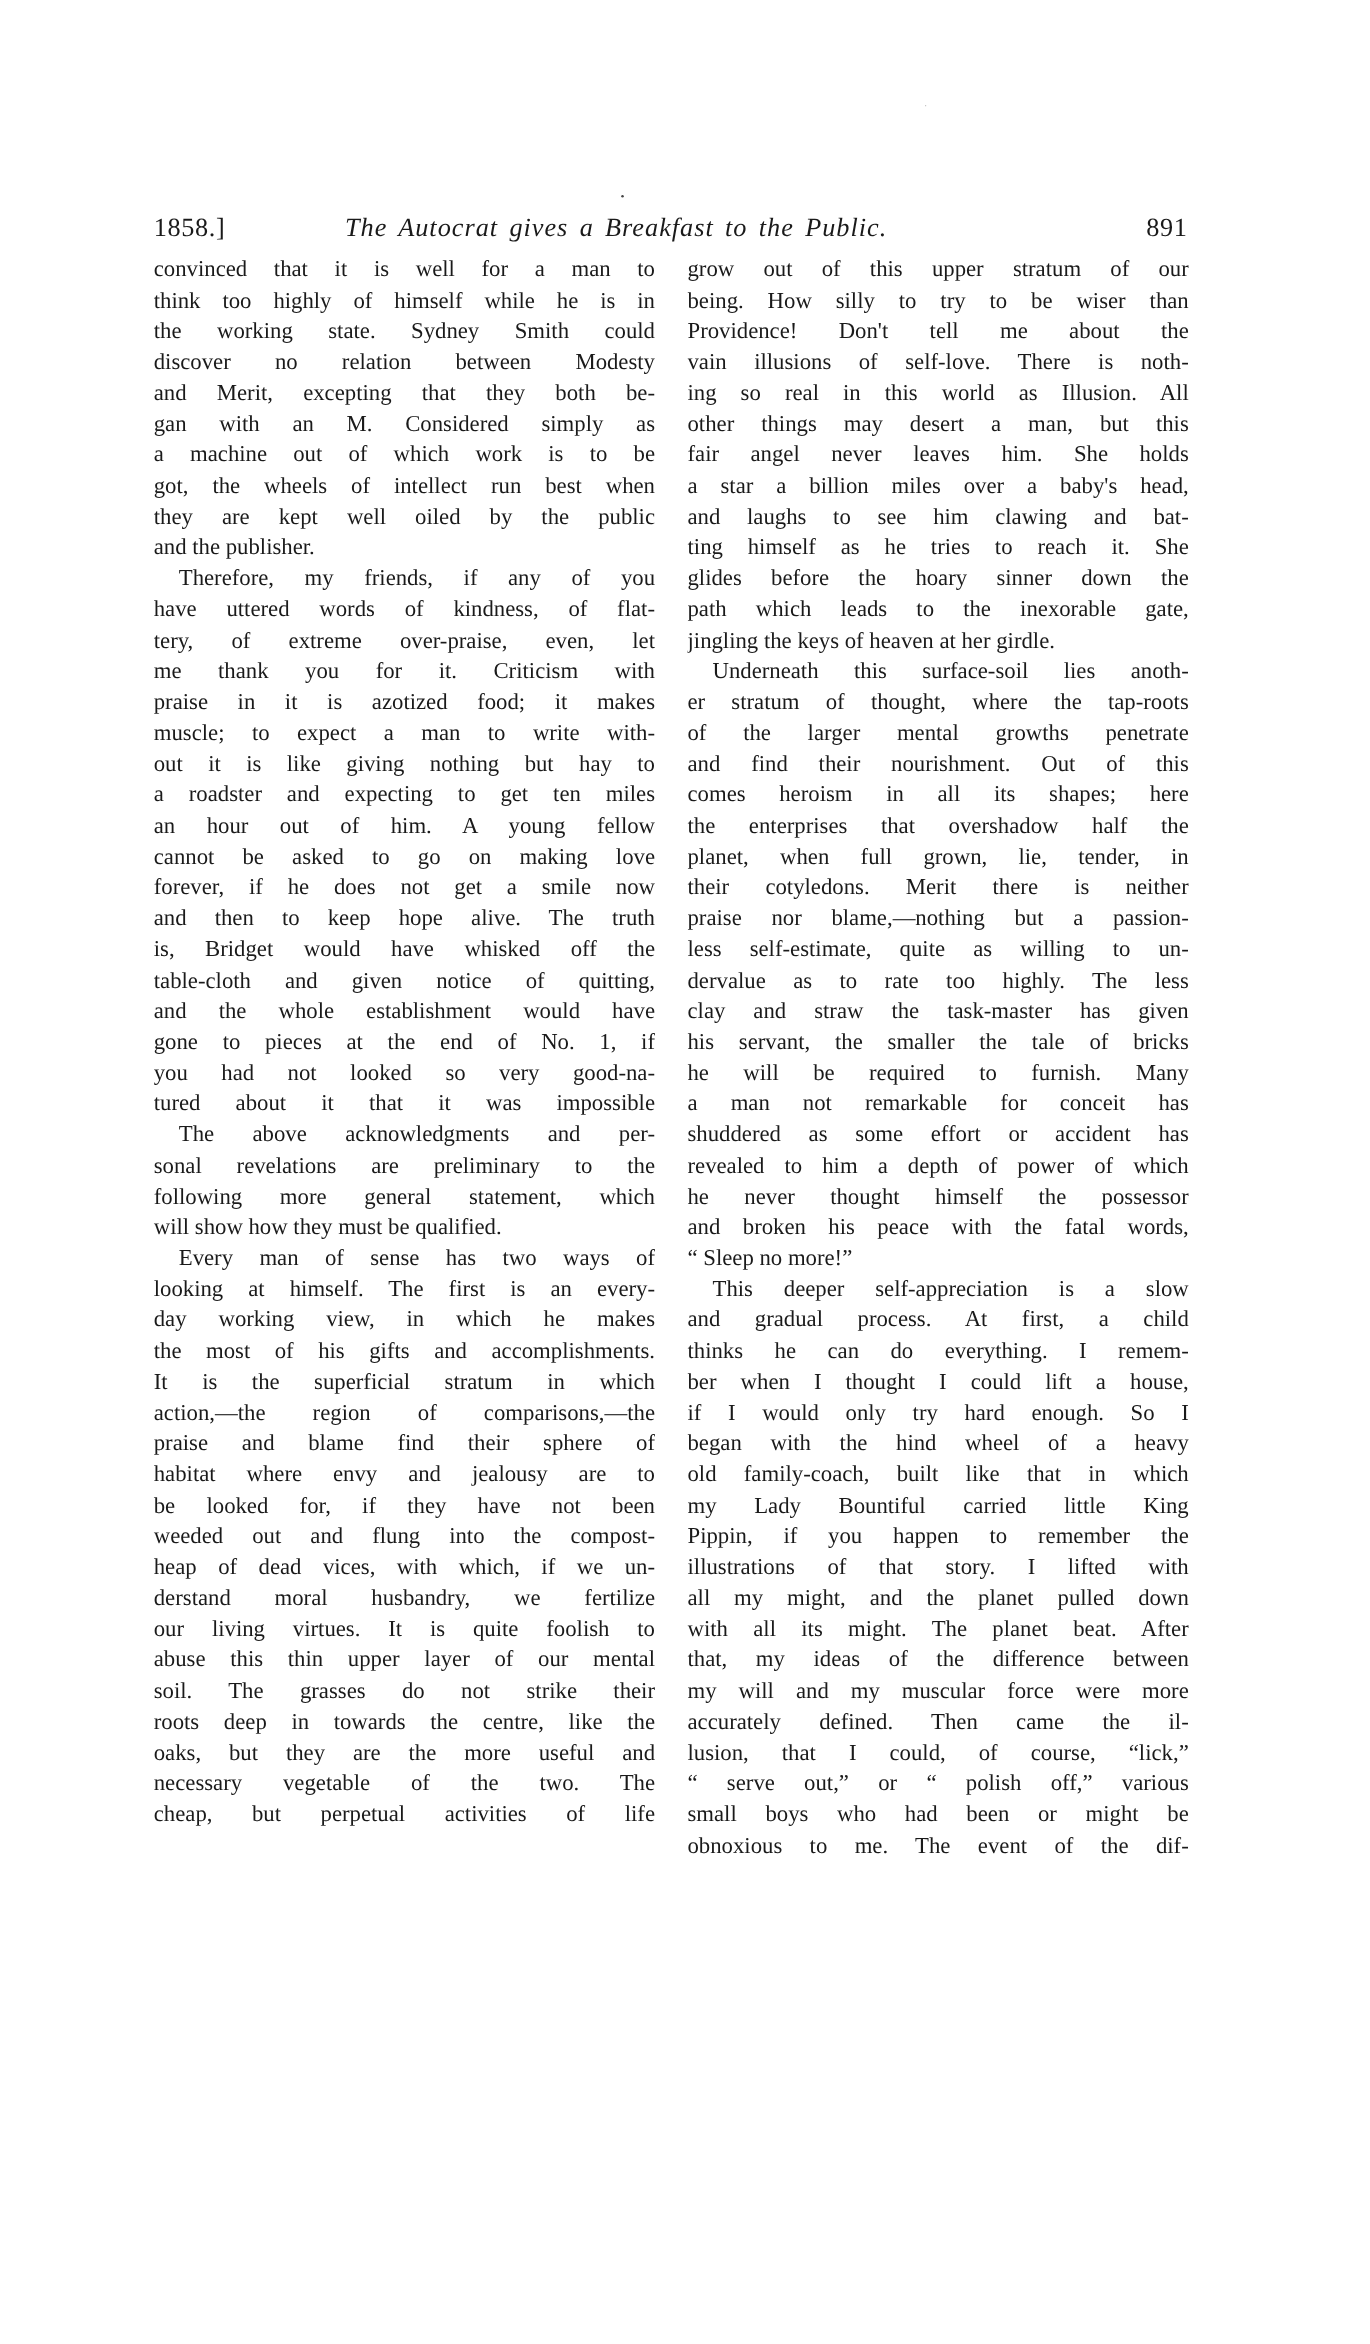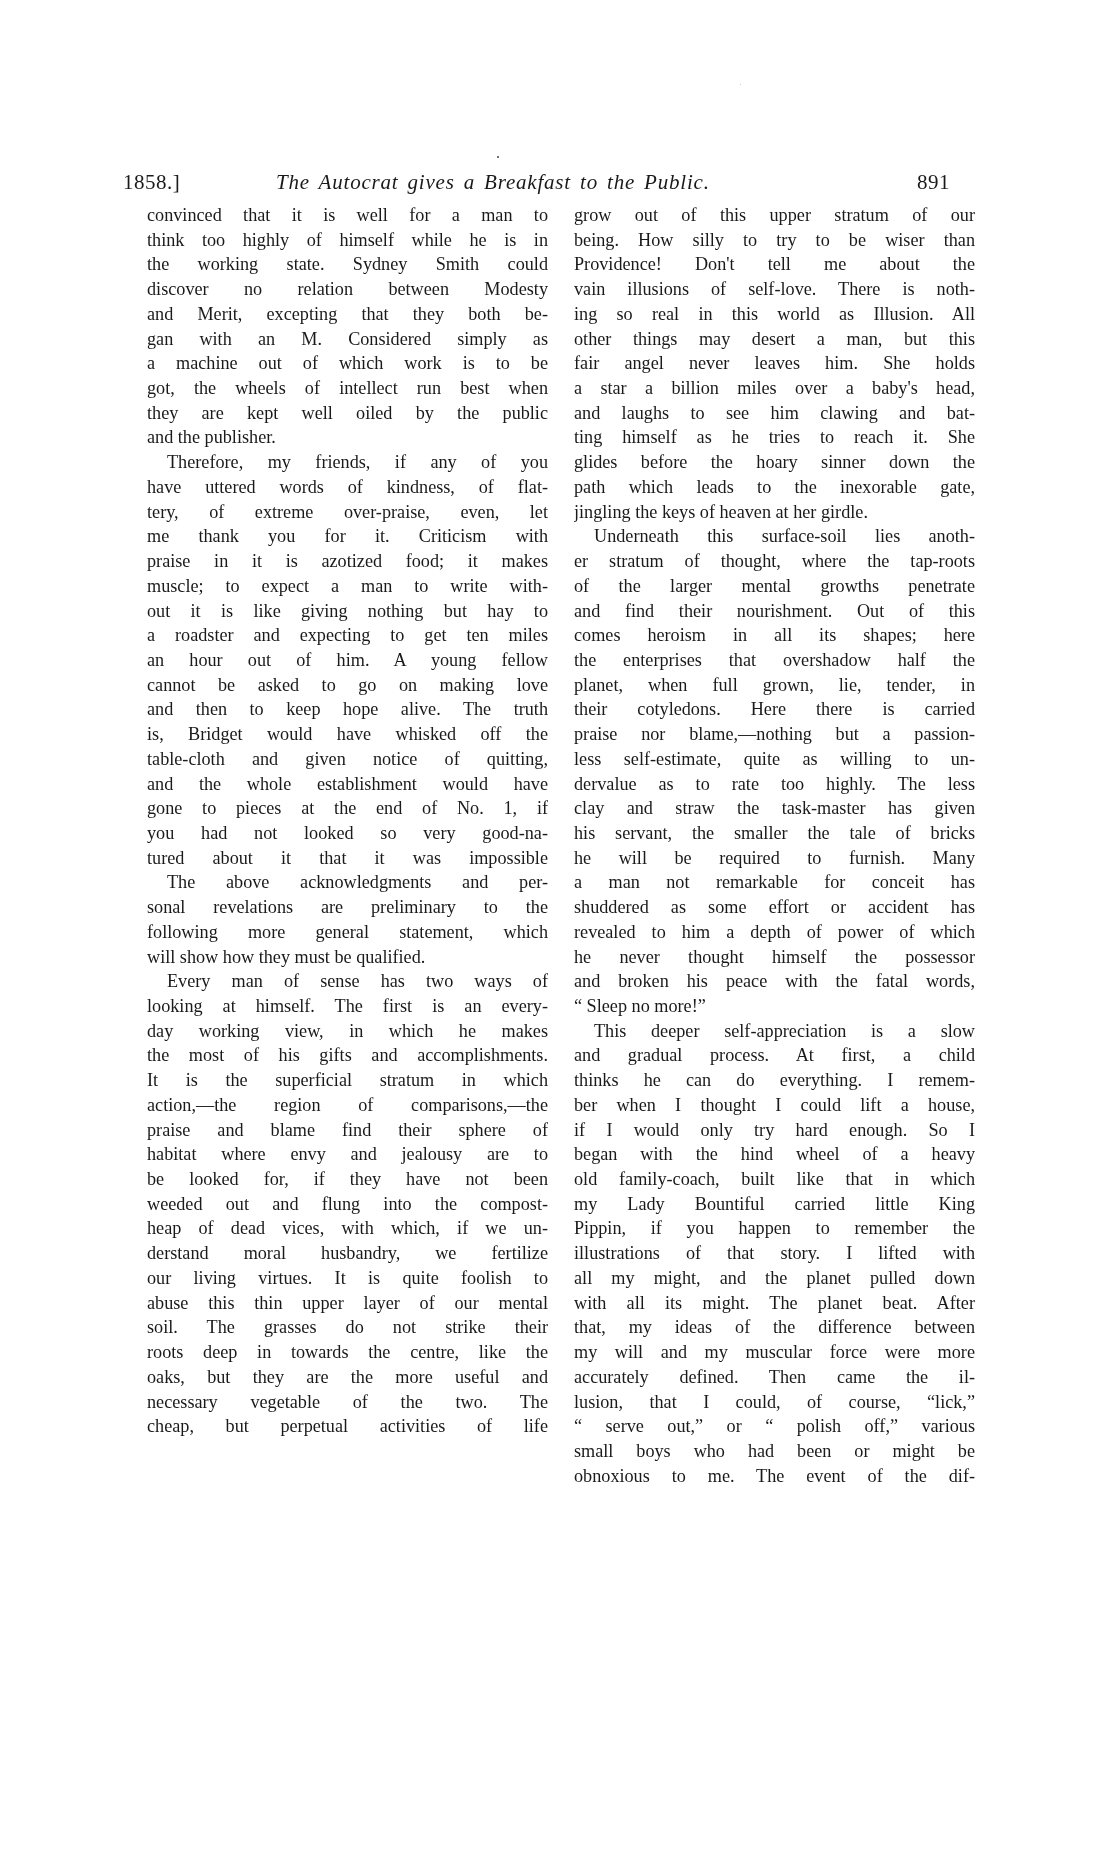--- a/index.html
+++ b/index.html
@@ -13,21 +13,21 @@
   .speck.b { left: 740px; top: 84px; width: 1px; height: 1px; background: #bbb; }
   .running-head {
     position: absolute; left: 123px; top: 167px; width: 827px; height: 30px;
     font-size: 21px; line-height: 30px;
   }
   .rh-year { position: absolute; left: 0; top: 0; letter-spacing: 0.5px; }
   .rh-title { position: absolute; left: 153px; top: 0; font-style: italic; letter-spacing: 0.8px; word-spacing: 3px; }
   .rh-page { position: absolute; right: 0; top: 0; letter-spacing: 0.5px; }
   .column {
     position: absolute; top: 203px;
-    font-size: 18.2px; line-height: 24.72px; margin-left: 24px;
+    font-size: 18.2px; line-height: 24.72px;
   }
   .col-left { left: 123px; width: 401px; }
   .col-right { left: 550px; width: 401px; }
   .line {
     display: block; height: 24.72px; white-space: nowrap;
     text-align: justify; text-align-last: justify; overflow: hidden;
   }
   .line.last { text-align-last: left; }
   .line.indent { padding-left: 20px; }
 </style>
@@ -58,20 +58,21 @@
       <span class="line indent">Therefore, my friends, if any of you</span>
       <span class="line">have uttered words of kindness, of flat-</span>
       <span class="line">tery, of extreme over-praise, even, let</span>
       <span class="line">me thank you for it.  Criticism with</span>
       <span class="line">praise in it is azotized food; it makes</span>
       <span class="line">muscle; to expect a man to write with-</span>
       <span class="line">out it is like giving nothing but hay to</span>
       <span class="line">a roadster and expecting to get ten miles</span>
       <span class="line">an hour out of him.  A young fellow</span>
       <span class="line">cannot be asked to go on making love</span>
+      <span class="line">forever, if he does not get a smile now</span>
       <span class="line">and then to keep hope alive.  The truth</span>
       <span class="line">is, Bridget would have whisked off the</span>
       <span class="line">table-cloth and given notice of quitting,</span>
       <span class="line">and the whole establishment would have</span>
       <span class="line">gone to pieces at the end of No. 1, if</span>
       <span class="line">you had not looked so very good-na-</span>
       <span class="line">tured about it that it was impossible</span>
       <span class="line indent">The above acknowledgments and per-</span>
       <span class="line">sonal revelations are preliminary to the</span>
       <span class="line">following more general statement, which</span>
@@ -110,21 +111,21 @@
       <span class="line">glides before the hoary sinner down the</span>
       <span class="line">path which leads to the inexorable gate,</span>
       <span class="line last">jingling the keys of heaven at her girdle.</span>
       <span class="line indent">Underneath this surface-soil lies anoth-</span>
       <span class="line">er stratum of thought, where the tap-roots</span>
       <span class="line">of the larger mental growths penetrate</span>
       <span class="line">and find their nourishment.  Out of this</span>
       <span class="line">comes heroism in all its shapes; here</span>
       <span class="line">the enterprises that overshadow half the</span>
       <span class="line">planet, when full grown, lie, tender, in</span>
-      <span class="line">their cotyledons.  Here there is carried</span>
+      <span class="line">their cotyledons.  Merit there is neither</span>
       <span class="line">praise nor blame,—nothing but a passion-</span>
       <span class="line">less self-estimate, quite as willing to un-</span>
       <span class="line">dervalue as to rate too highly.  The less</span>
       <span class="line">clay and straw the task-master has given</span>
       <span class="line">his servant, the smaller the tale of bricks</span>
       <span class="line">he will be required to furnish.  Many</span>
       <span class="line">a man not remarkable for conceit has</span>
       <span class="line">shuddered as some effort or accident has</span>
       <span class="line">revealed to him a depth of power of which</span>
       <span class="line">he never thought himself the possessor</span>

